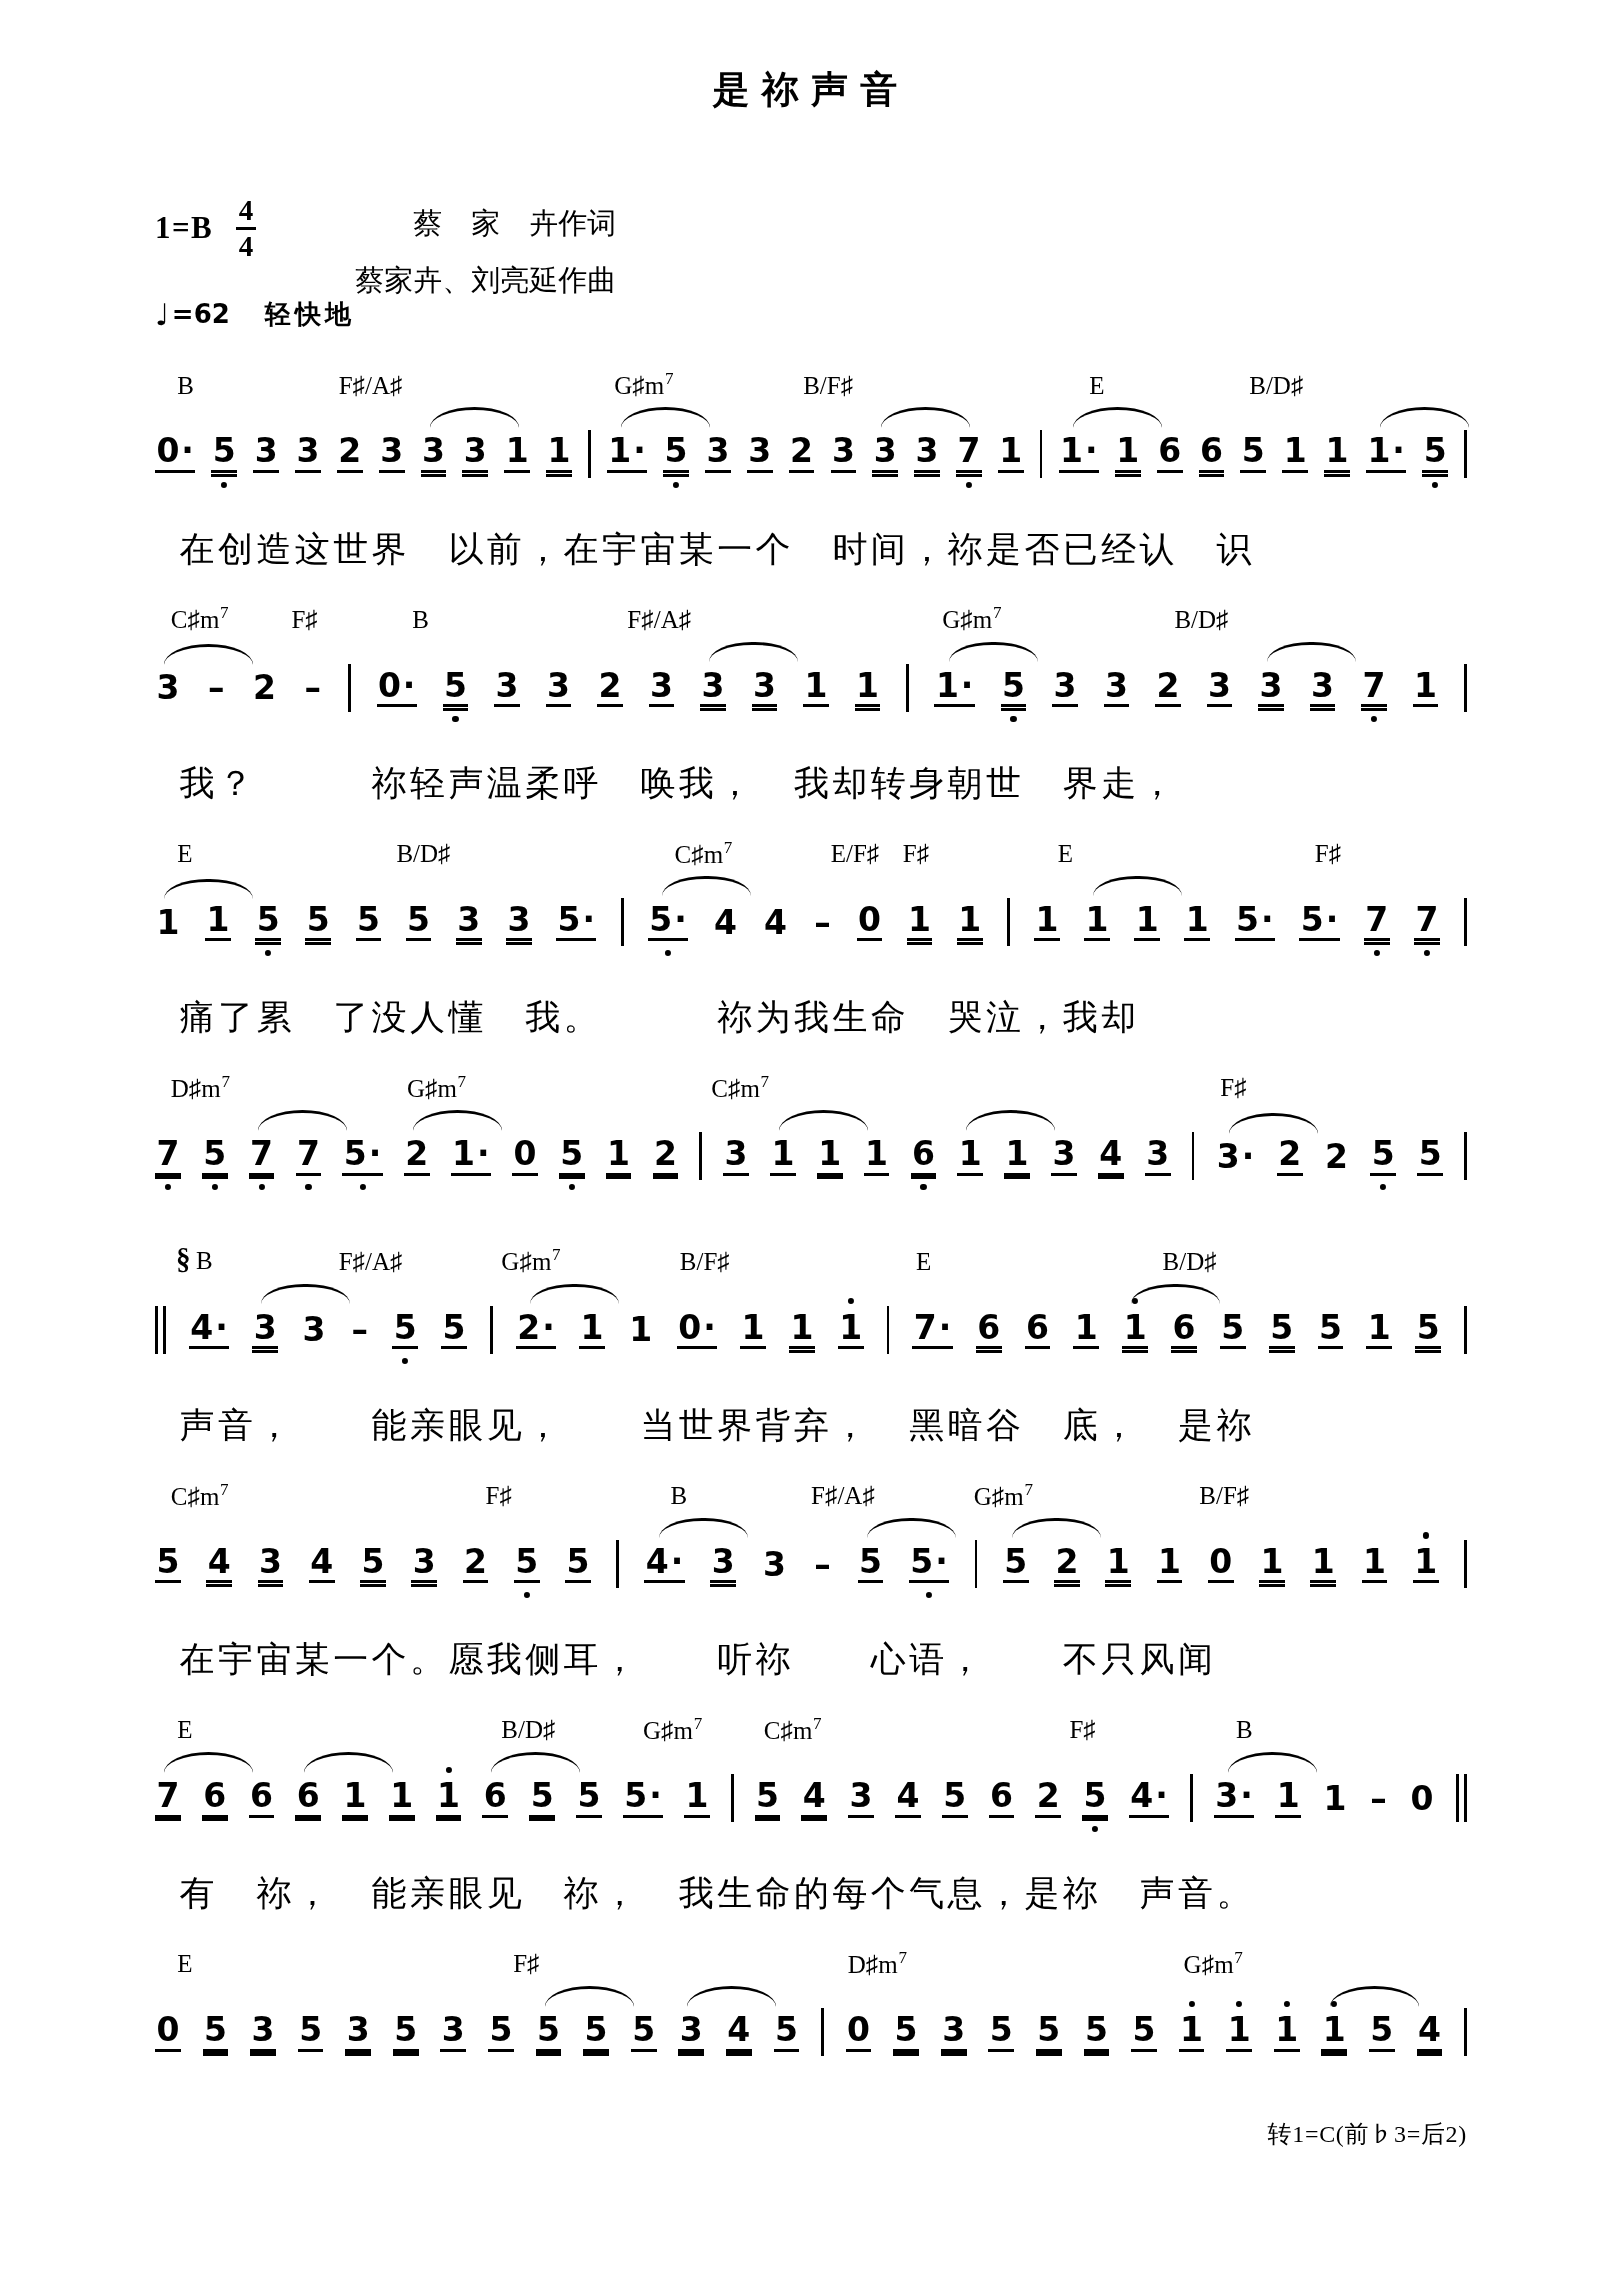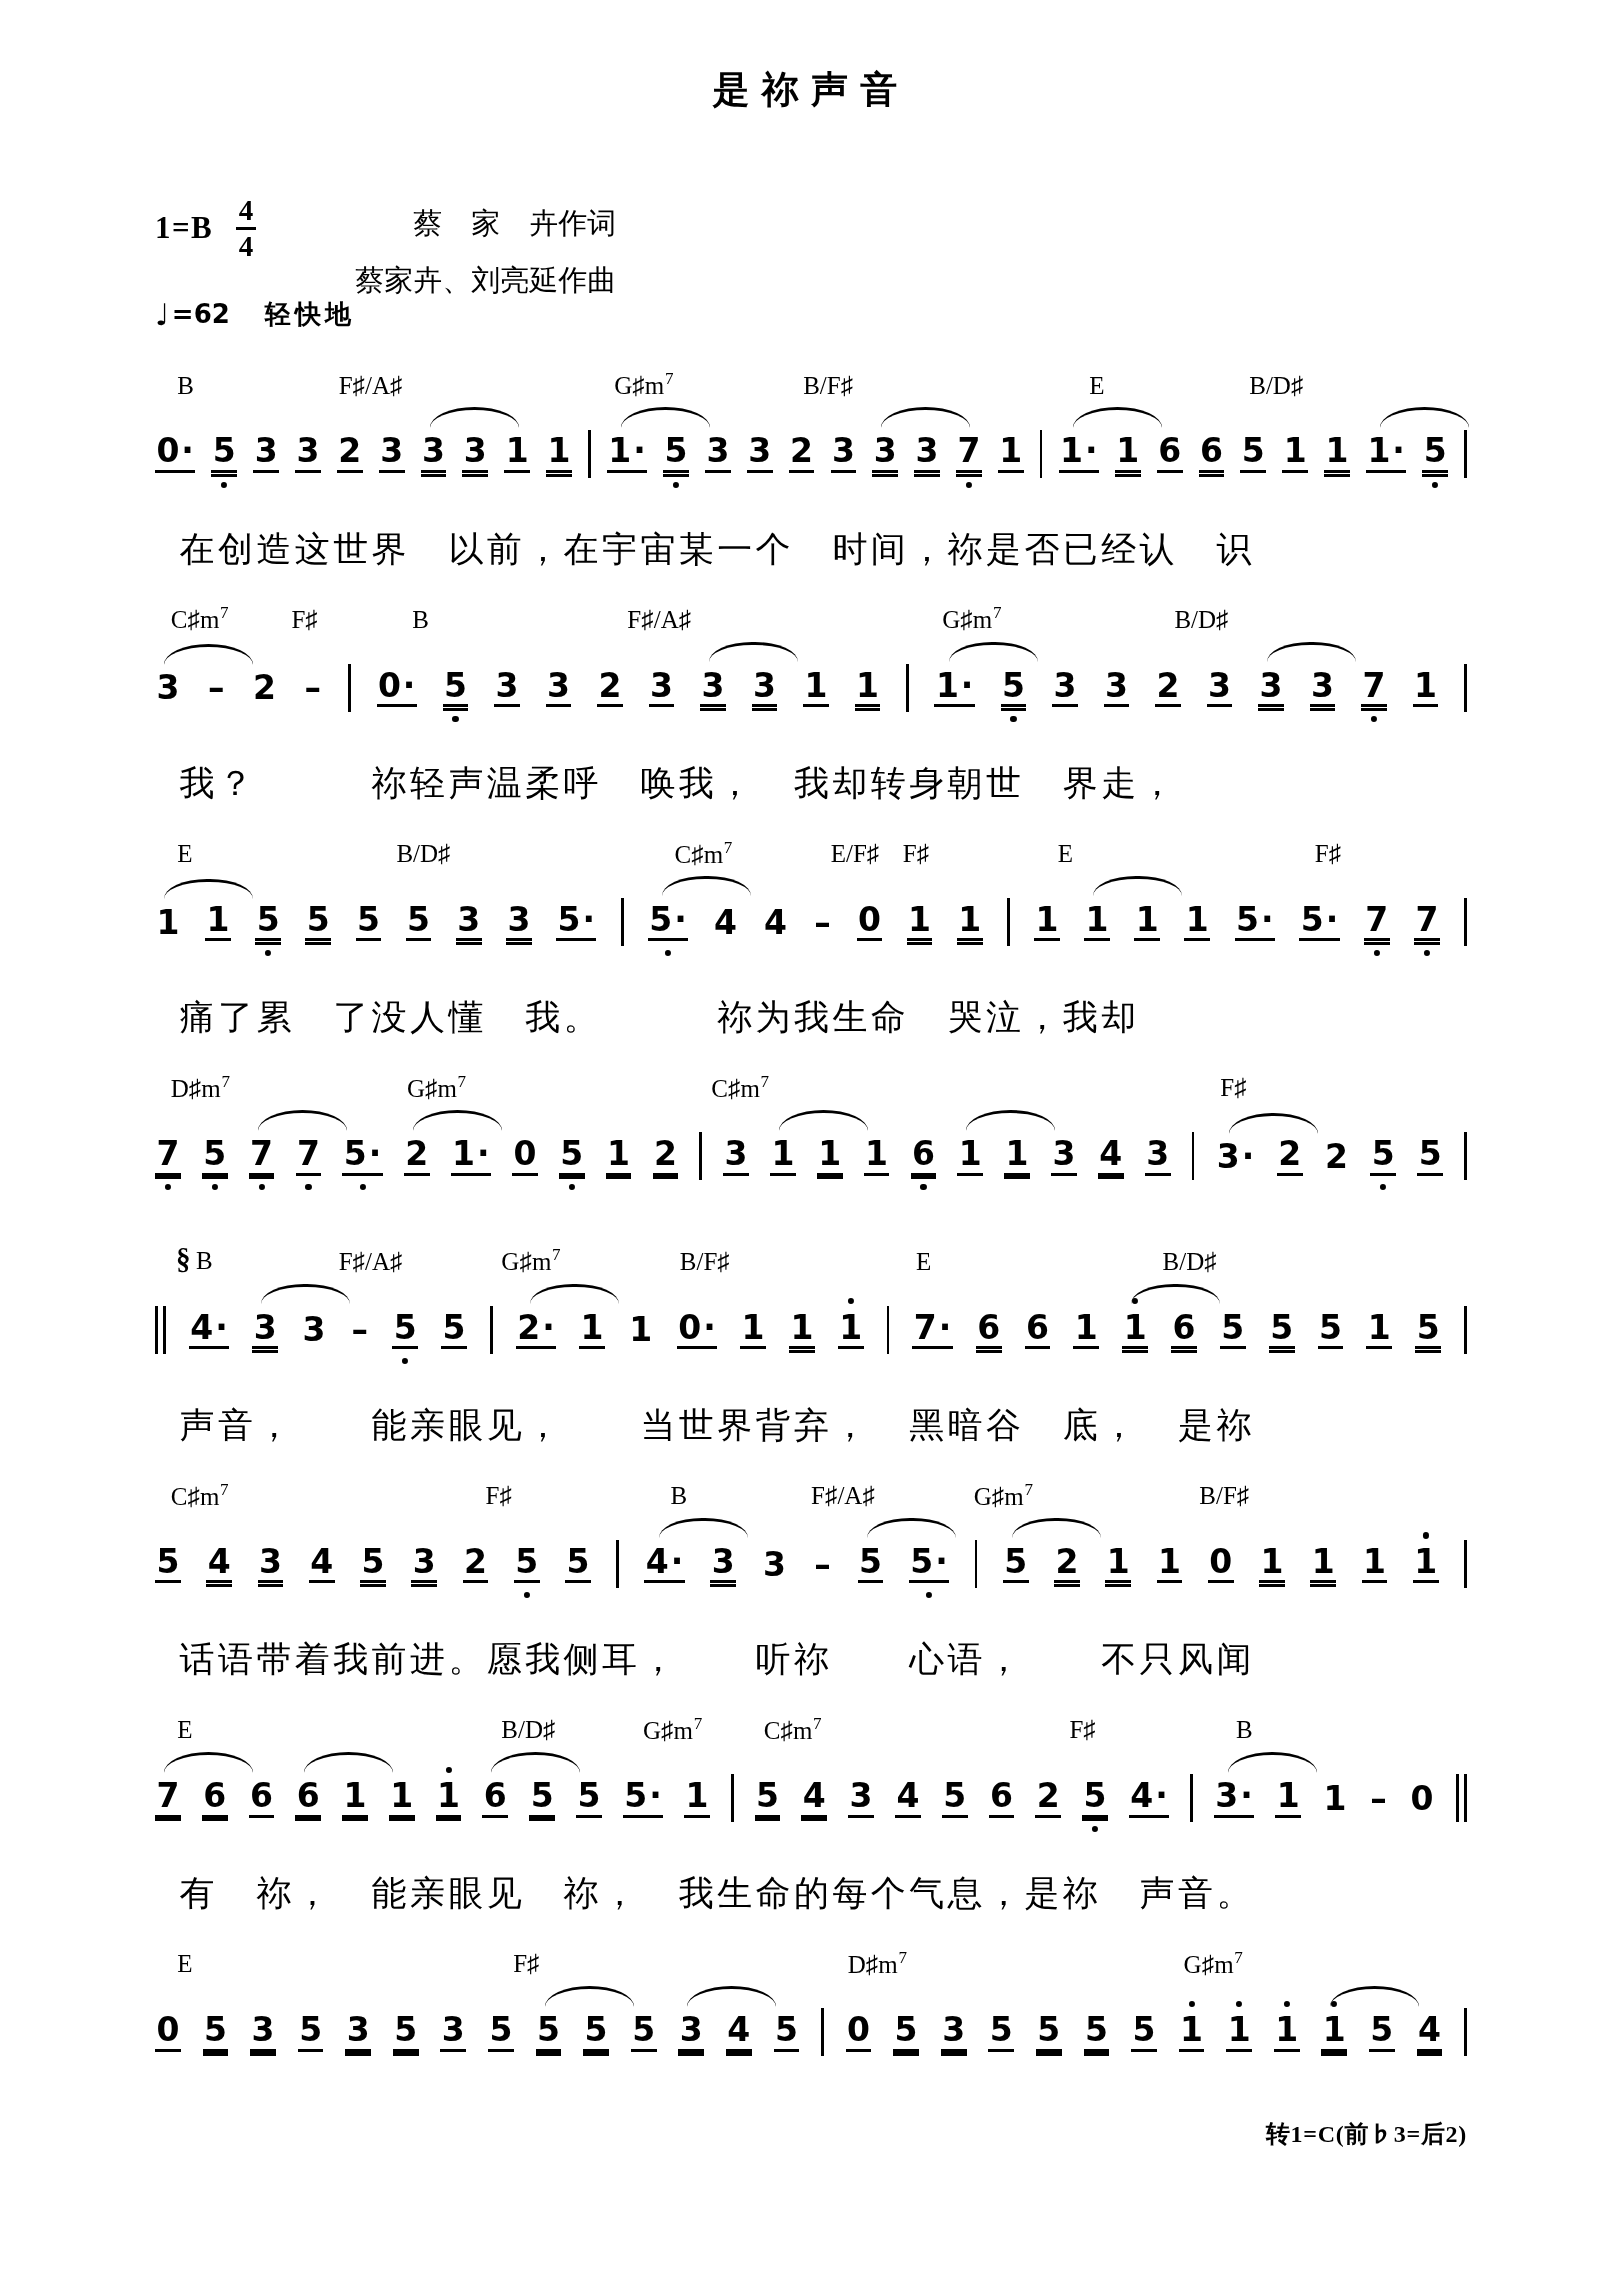--- a/index.html
+++ b/index.html
@@ -22,21 +22,21 @@
     font-size:29px;line-height:1.05;font-weight:bold;}
   .meter b:first-child{border-bottom:3.4px solid #000;padding:0 2.7px 1.4px 2.7px;}
   .meter b:last-child{padding-top:1.4px;}
   .temporow{margin-top:35px;font-size:26px;font-weight:bold;display:flex;align-items:center;}
   .tempo-note{font-size:30px;margin-right:2.7px;}
   .expr{margin-left:35px;letter-spacing:4.1px;}
   .credits{text-align:right;font-size:29px;line-height:1.95;}
   .content{margin:0 155px;}
   .system{margin-bottom:27px;position:relative;}
   .annotation{
-    text-align:right;font-size:24px;font-weight:bold;margin-bottom:16px;
+    text-align:right;font-size:24px;font-weight:normal;margin-bottom:16px;
     font-family:"Liberation Serif",serif;letter-spacing:0.7px;
   }
   .chords{position:relative;height:34px;font-family:"Liberation Serif",serif;font-size:25px;}
   .chord{position:absolute;bottom:0;white-space:nowrap;}
   .chord sup{font-size:17px;vertical-align:9.5px;margin-left:0.7px;}
   .chord .segno{font-style:normal;font-size:29px;font-weight:bold;margin-right:5.5px;}
   .notes{
     display:flex;justify-content:space-between;align-items:center;
     height:59px;padding:24.6px 0 29px 0;
     font-size:33px;font-weight:bold;line-height:1;
@@ -324,21 +324,21 @@
           <span class="tk u2">2</span>
           <span class="tk u2">1</span>
           <span class="tk u1">1</span>
           <span class="tk u1">0</span>
           <span class="tk u2">1</span>
           <span class="tk u2">1</span>
           <span class="tk u1">1</span>
           <span class="tk u1">1<i class="da"></i></span>
           <span class="bar"></span>
         </div>
-        <div class="lyrics">话语带着我前进。愿我侧耳，　　听祢　　心语，　　不只风闻</div>
+        <div class="lyrics">在宇宙某一个。愿我侧耳，　　听祢　　心语，　　不只风闻</div>
       </section>
       <section class="system">
         <div class="chords">
           <span class="chord" style="left: 1.7%;">E</span>
           <span class="chord" style="left: 26.4%;">B/D♯</span>
           <span class="chord" style="left: 37.2%;">G♯m<sup>7</sup></span>
           <span class="chord" style="left: 46.4%;">C♯m<sup>7</sup></span>
           <span class="chord" style="left: 69.7%;">F♯</span>
           <span class="chord" style="left: 82.4%;">B</span>
         </div>

